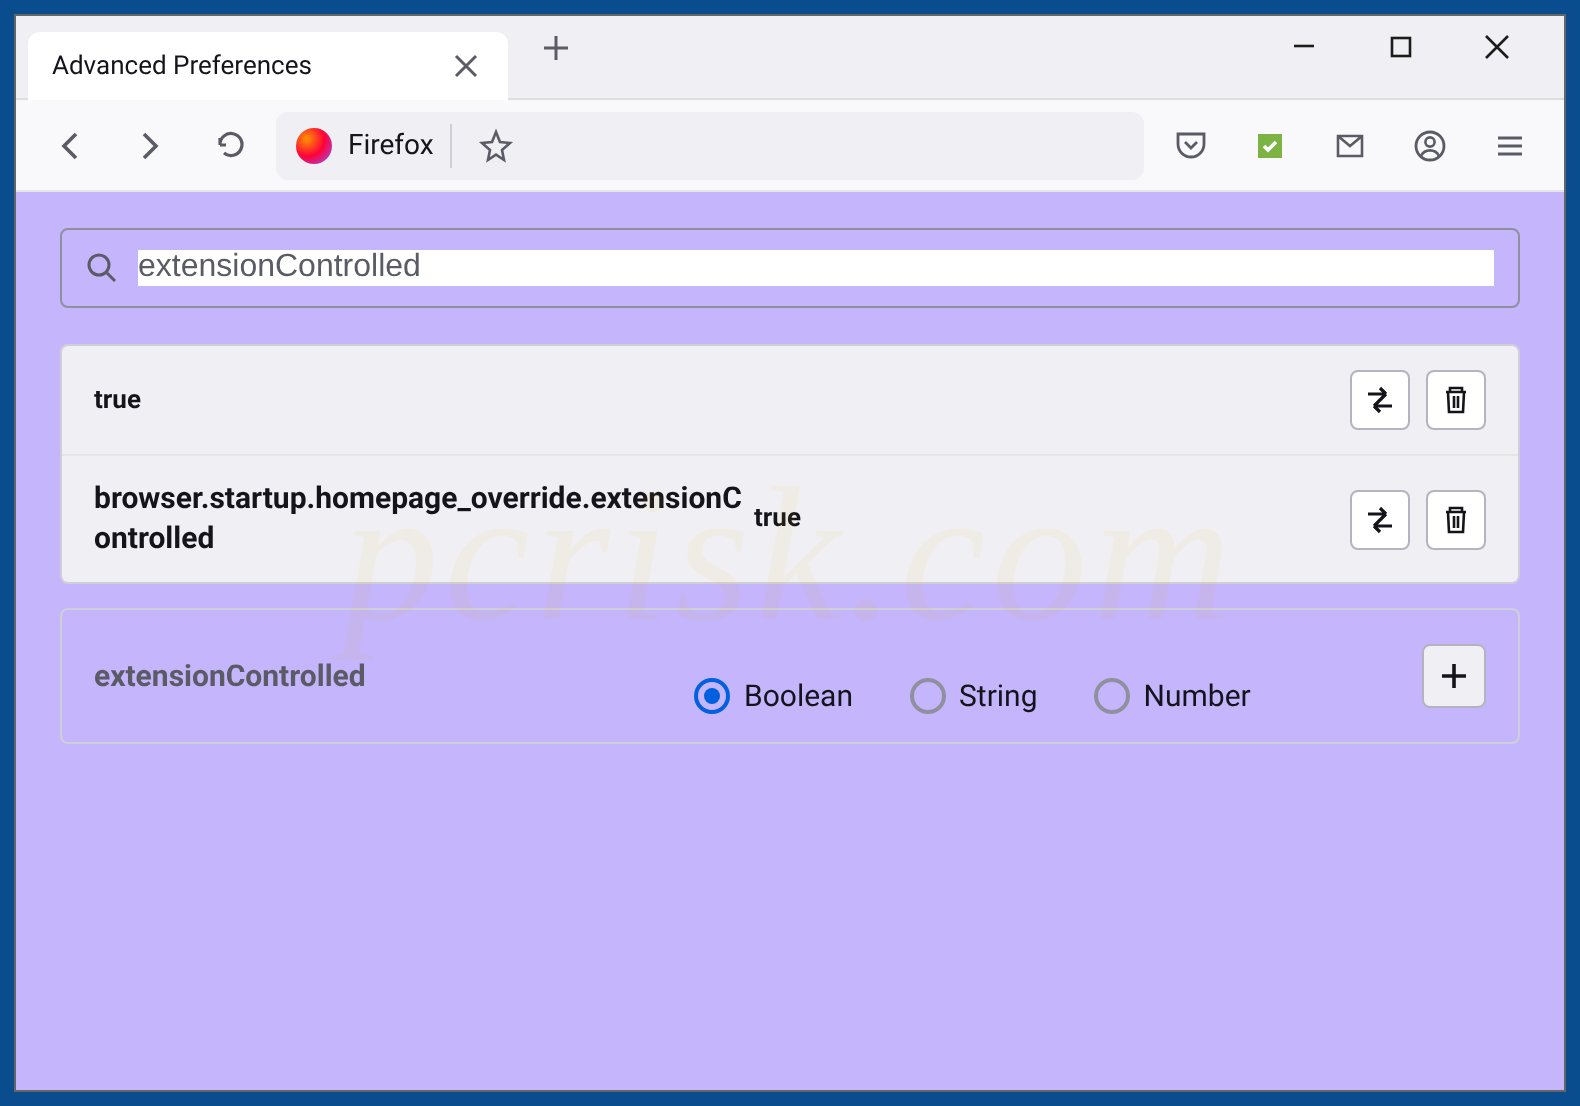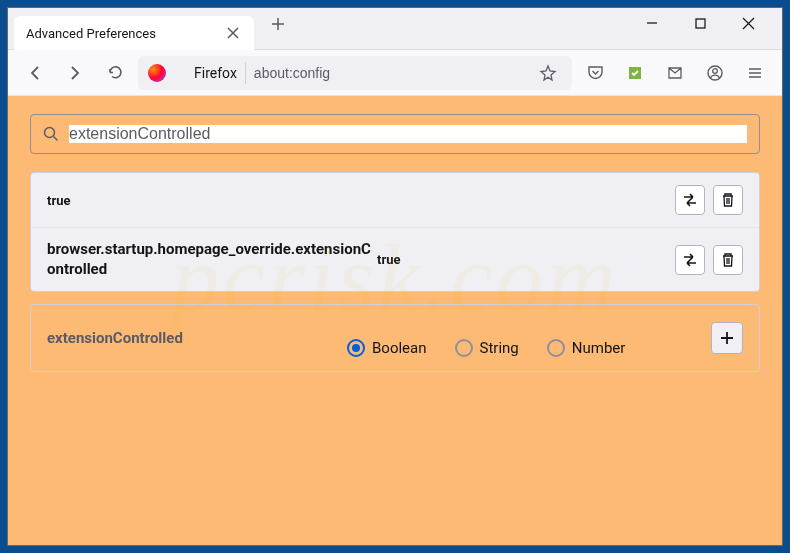--- a/index.html
+++ b/index.html
@@ -92,21 +92,20 @@
       gap: 8px;
     }
     .firefox-logo {
       width: 18px; height: 18px;
       background: radial-gradient(circle at 30% 30%, #ff9400, #ff0039, #9059ff);
       border-radius: 50%;
     }
     .identity-label {
       font-size: 14px;
       color: #15141a;
-      margin-left: 20px;
     }
     .url-divider {
       width: 1px; height: 22px;
       background: #cfcfd8;
     }
     .url-text {
       font-size: 14px;
       color: #5b5b66;
       flex: 1;
       background: transparent;
@@ -115,21 +114,21 @@
     }
     .urlbar-action {
       width: 28px; height: 28px;
       display: flex; align-items: center; justify-content: center;
       color: #5b5b66;
       cursor: pointer;
     }
     .content {
       padding: 18px 22px;
       flex: 1;
-      background: #fdba74;
+      background: #c4b5fd;
     }
     .search-row {
       display: flex;
       align-items: center;
       gap: 18px;
       margin-bottom: 18px;
     }
     .search-box {
       flex: 1;
       height: 40px;
@@ -314,21 +313,20 @@
     </div>
     <div class="nav-btn">
       <svg width="17" height="17" viewBox="0 0 17 17">
           <path d="M3 8.5 A5.5 5.5 0 1 1 5 12.5 M3 8.5 L3 5 M3 8.5 L6 8.5" stroke="currentColor" stroke-width="1.6" fill="none"></path>
         </svg>
     </div>
     <div class="urlbar">
       <div class="firefox-logo"></div>
       <span class="identity-label">Firefox</span>
       <div class="url-divider"></div>
-      <input class="url-text" readonly="" value="about:config" style="">
       <div class="urlbar-action">
         <svg width="18" height="18" viewBox="0 0 18 18">
             <path d="M9 2 L11 7 L16 7.5 L12 11 L13 16 L9 13.3 L5 16 L6 11 L2 7.5 L7 7 Z" stroke="currentColor" stroke-width="1.3" fill="none"></path>
           </svg>
       </div>
     </div>
     <div class="nav-btn">
       <svg width="17" height="17" viewBox="0 0 17 17">
           <path d="M2 3 L15 3 L15 8 A6.5 6.5 0 0 1 2 8 Z M5.5 7 L8.5 10 L11.5 7" stroke="currentColor" stroke-width="1.4" fill="none"></path>
         </svg>

